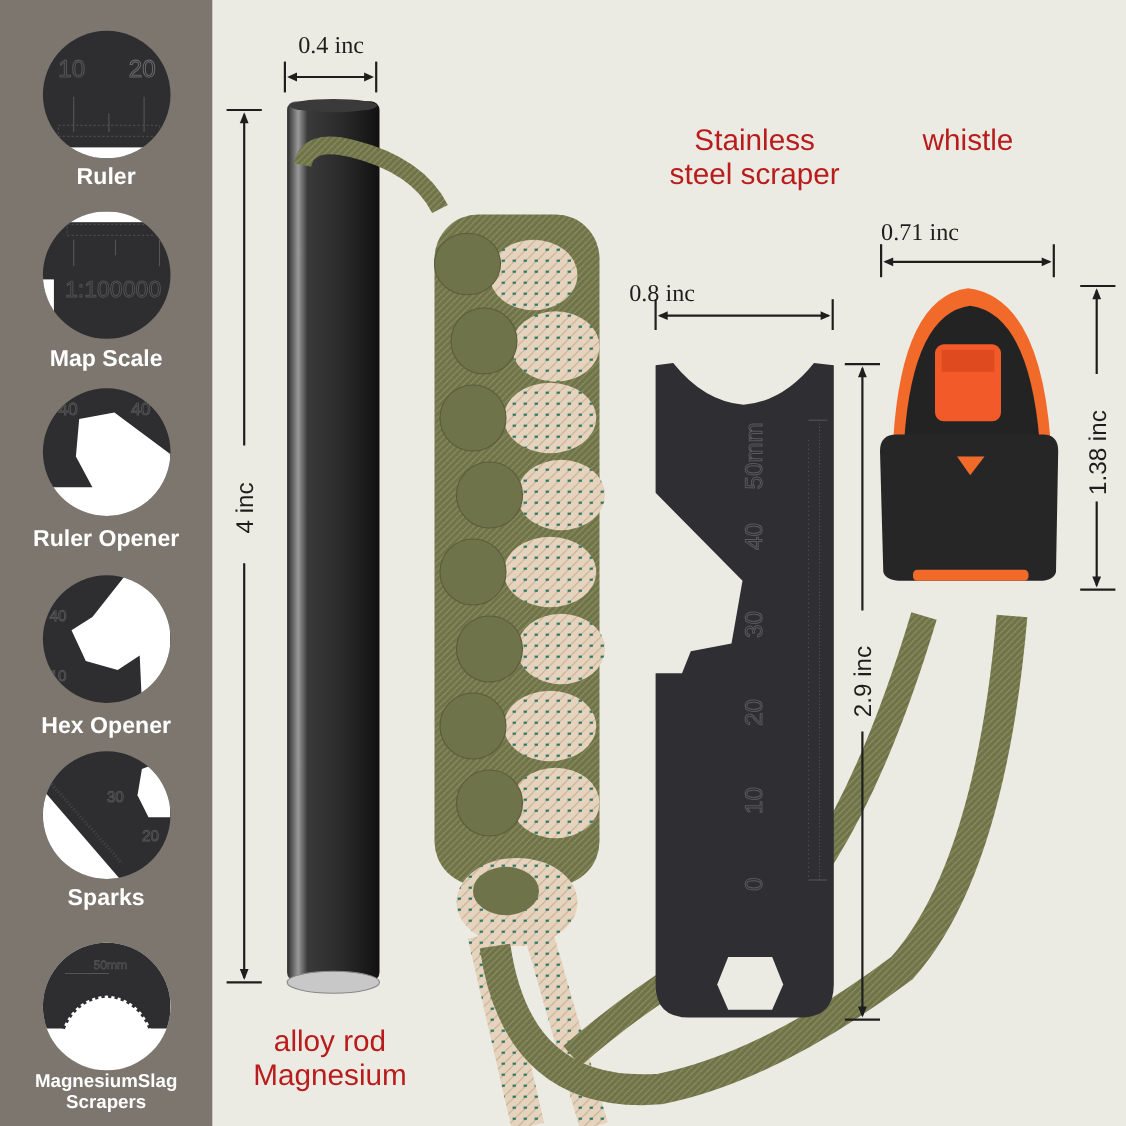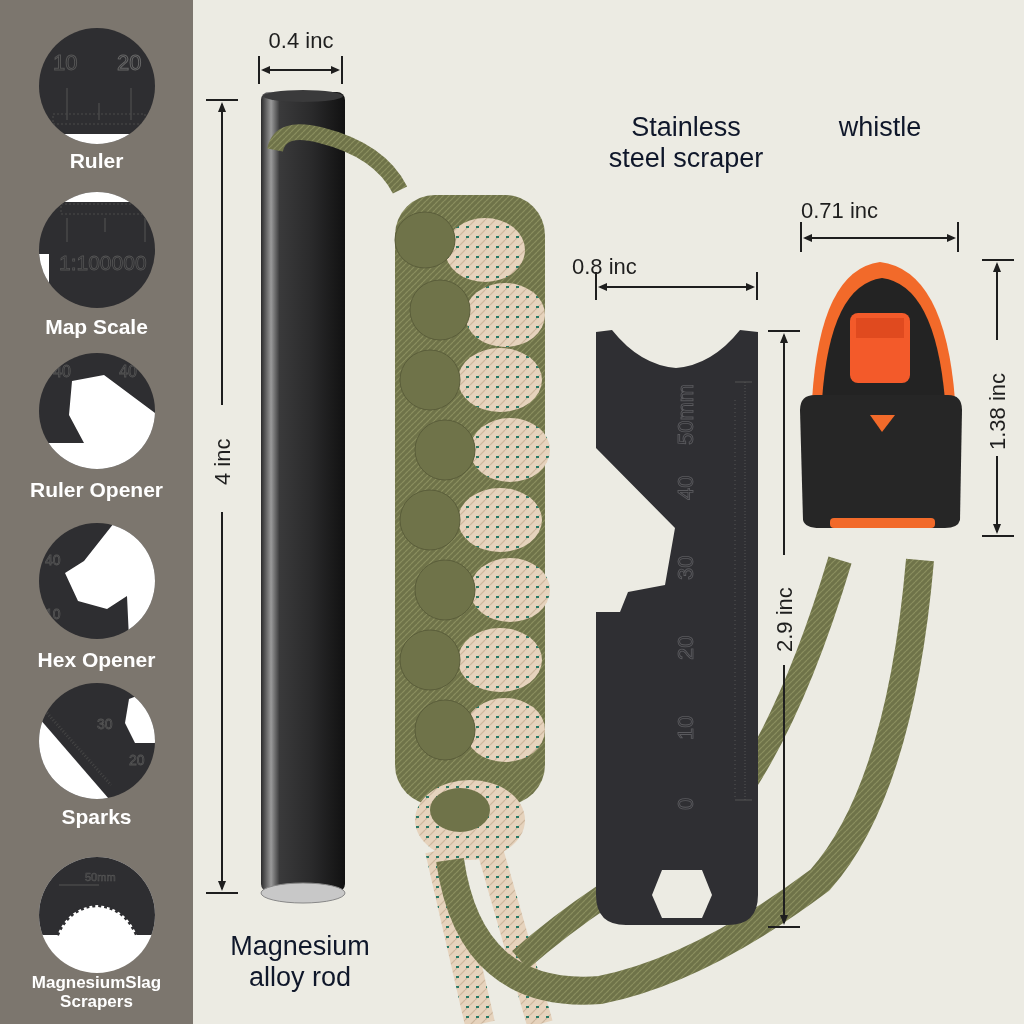--- a/index.html
+++ b/index.html
@@ -2,22 +2,22 @@
 <html><head>
 <meta charset="utf-8">
 <style>
   html,body{margin:0;padding:0;}
   body{width:1024px;height:1024px;position:relative;overflow:hidden;background:#ecebe3;font-family:"Liberation Sans",sans-serif;}
   .sidebar{position:absolute;left:0;top:0;width:193px;height:1024px;background:#7c766e;}
   .feature{position:absolute;left:0;width:193px;text-align:center;}
   .feature .disc{position:absolute;left:39px;width:116px;height:116px;border-radius:50%;background:#2e2e31;overflow:hidden;}
   .feature .label{position:absolute;left:0;width:193px;color:#fff;font-size:21px;line-height:22px;text-align:center;font-weight:bold;}
   .disc svg{position:absolute;left:0;top:0;}
-  .main-label{position:absolute;color:#0f172a;font-size:27px;line-height:31px;text-align:center;}
-  .dim{position:absolute;color:#1e1e1e;font-size:22px;}
+  .main-label{position:absolute;color:#b91c1c;font-size:27px;line-height:31px;text-align:center;}
+  .dim{position:absolute;color:#1e1e1e;font-size:22px;font-family:Liberation Serif, serif;}
   .vdim{position:absolute;color:#1e1e1e;font-size:22px;transform-origin:left top;white-space:nowrap;}
   svg.overlay{position:absolute;left:0;top:0;}
 </style>
 </head>
 <body>
 
 <div class="sidebar">
 
   <div class="feature" style="top:0">
     <div class="disc" style="top:28px">
@@ -233,22 +233,22 @@
     <rect x="856" y="318" width="48" height="20" fill="#e04a1f"></rect>
     <path d="M800,410 Q800,395 815,395 L948,395 Q962,395 962,410 L960,520 Q958,528 945,528 L820,528 Q805,528 803,520 Z" fill="#262626"></path>
     <polygon points="870,415 895,415 882,432" fill="#f26a2a"></polygon>
     <rect x="830" y="518" width="105" height="10" rx="4" fill="#f26a2a"></rect>
   </g>
 </svg>
 
 <div class="dim" style="left:259px;top:28px;width:84px;text-align:center">0.4 inc</div>
 <div class="vdim" style="left:210px;top:485px;transform:rotate(-90deg)">4 inc</div>
 <div class="main-label" style="left:200px;top:931px;width:200px">
+  <div>alloy rod</div>
   <div>Magnesium</div>
-  <div>alloy rod</div>
 </div>
 
 <div class="main-label" style="left:588px;top:112px;width:196px">
   <div>Stainless</div>
   <div>steel scraper</div>
 </div>
 <div class="dim" style="left:572px;top:254px;width:162px;text-align:left">0.8 inc</div>
 <div class="vdim" style="left:772px;top:652px;transform:rotate(-90deg)">2.9 inc</div>
 
 <div class="main-label" style="left:790px;top:112px;width:180px">

